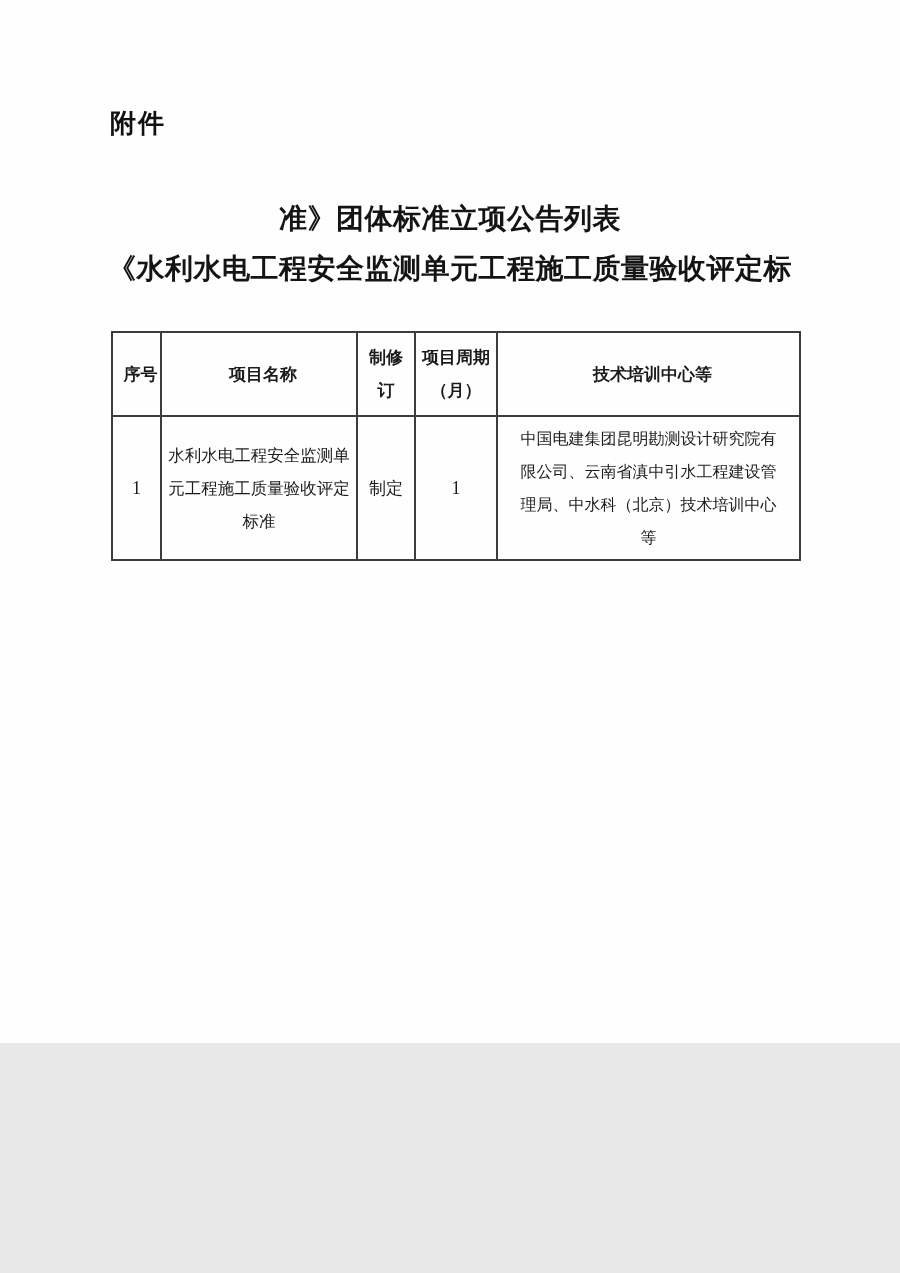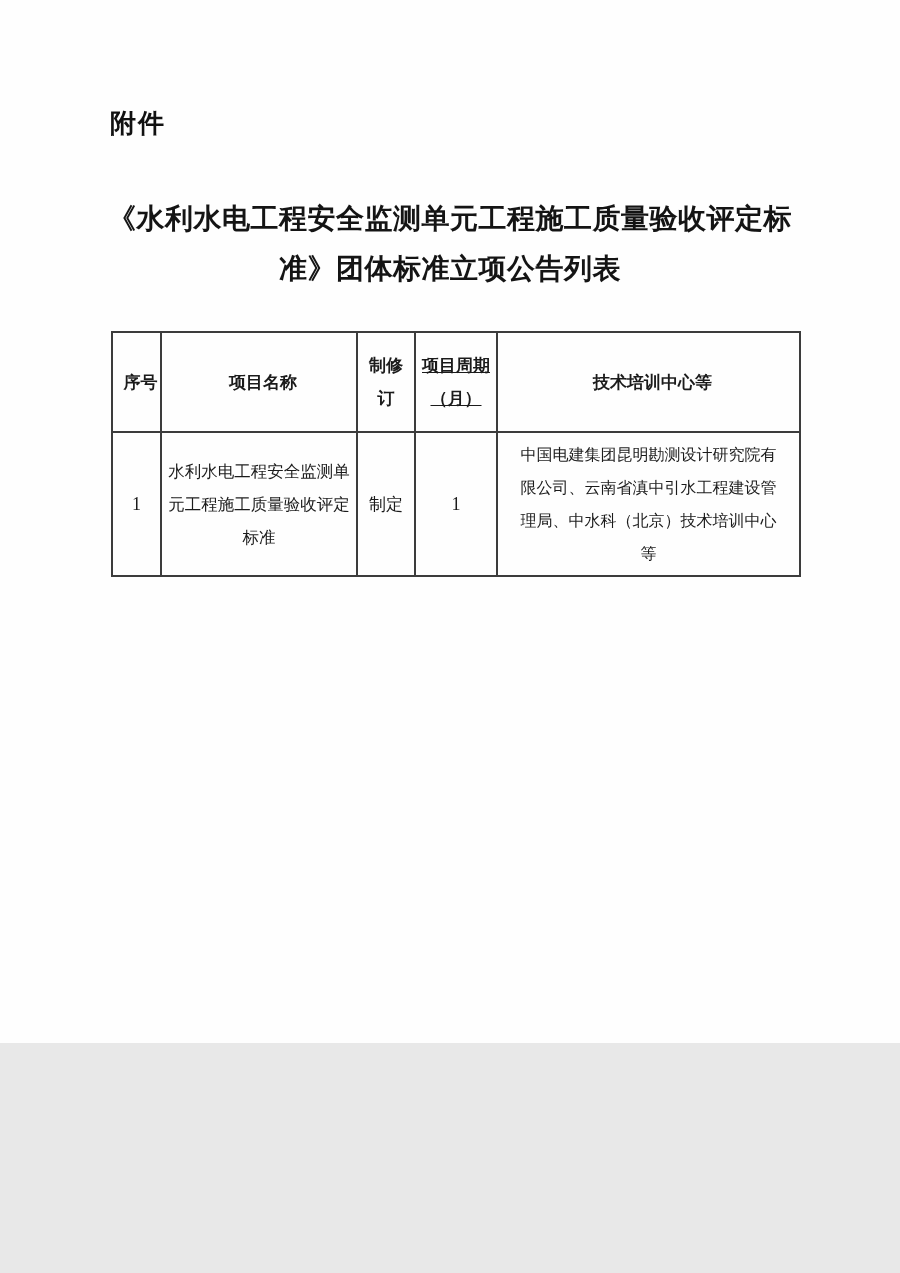--- a/index.html
+++ b/index.html
@@ -52,21 +52,21 @@
     font-size: 17px;
     line-height: 33px;
     color: #1b1b1b;
     overflow: hidden;
     word-break: break-all;
   }
   .project-table thead tr { height: 84px; }
   .project-table tbody tr { height: 144px; }
   .project-table th { font-weight: bold; padding-left: 8px; }
   .project-table th.pad-sm { padding: 0 8px; }
-  .project-table th.pad-xs { padding: 16px 4px; text-decoration: underline; }
+  .project-table th.pad-xs { padding: 0 4px; }
   .cell-project-name {
     text-align: left;
     padding: 0 5px !important;
     font-size: 16.5px !important;
     border-radius: 10px;
   }
   .cell-drafting-units {
     padding: 0 16px !important;
     font-size: 16px !important;
   }
@@ -83,22 +83,22 @@
   }
 </style>
 </head>
 <body>
 
 <div class="page">
 
   <div class="attachment-label">附件</div>
 
   <div class="doc-title">
+    <div>准》团体标准立项公告列表</div>
     <div>《水利水电工程安全监测单元工程施工质量验收评定标</div>
-    <div>准》团体标准立项公告列表</div>
   </div>
 
   <table class="project-table">
     <colgroup>
       <col style="width:49px">
       <col style="width:196px">
       <col style="width:58px">
       <col style="width:82px">
       <col style="width:303px">
     </colgroup>

